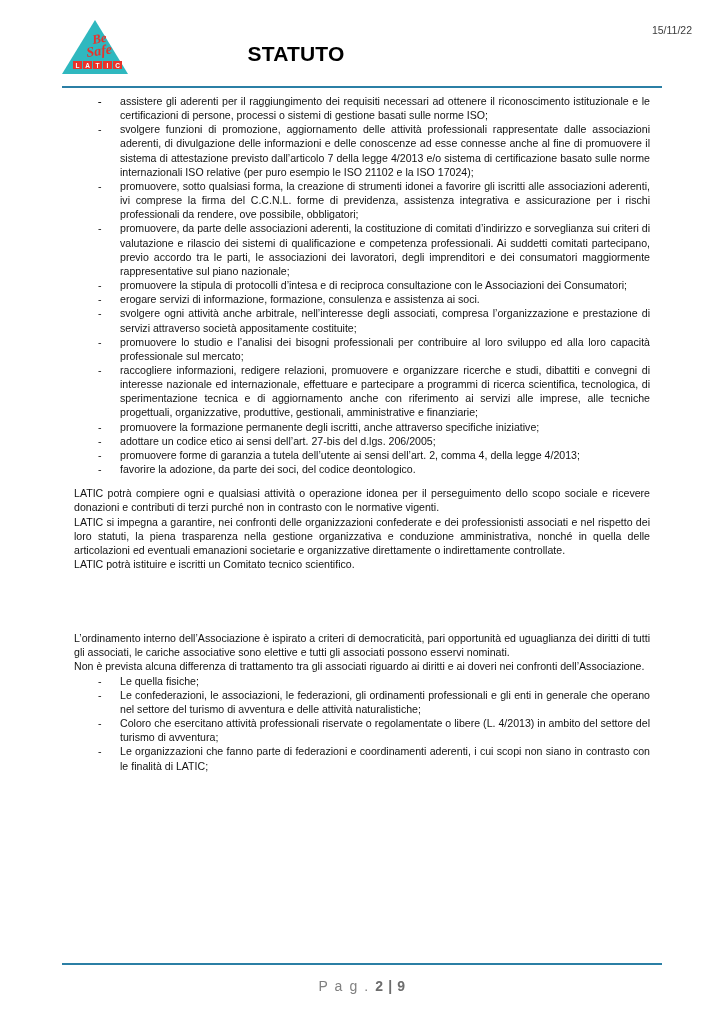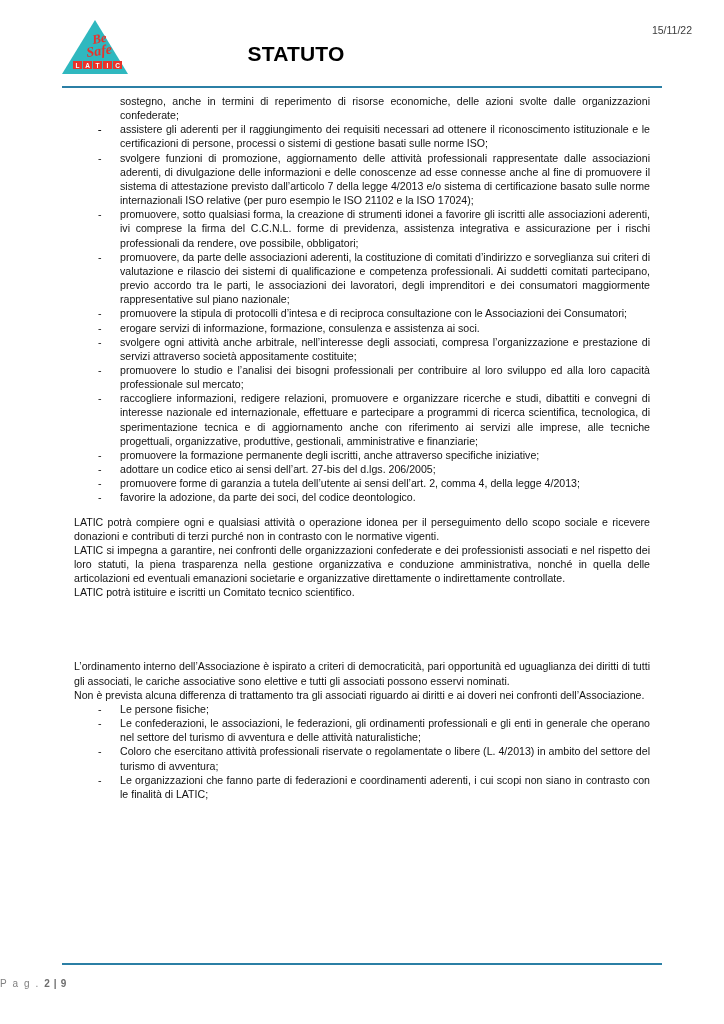--- a/index.html
+++ b/index.html
@@ -132,22 +132,22 @@
     top: 963px;
     width: 600px;
     height: 0;
     border-top: 2px solid #2b7fa5;
   }
   .footer-text {
     position: absolute;
     left: 0;
     top: 978px;
     width: 724px;
-    text-align: left;
-    font-size: 10px;
+    text-align: center;
+    font-size: 14px;
     color: #808080;
     letter-spacing: 1.6px;
   }
   .footer-text b { color: #6d6d6d; font-weight: bold; letter-spacing: 0.6px; }
 </style>
 </head>
 <body>
 
 <div class="page">
 
@@ -175,23 +175,20 @@
 
     <div class="doc-title">STATUTO</div>
     <div class="header-date">15/11/22</div>
     <div class="header-rule"></div>
   </div>
 
   <div class="content">
 
     <ul class="list">
       <li>
-        <span class="cont" style="padding-left:0">sostegno, anche in termini di reperimento di risorse economiche, delle azioni svolte dalle organizzazioni confederate;</span>
-      </li>
-      <li>
         <span class="dash">-</span>
       </li>
       <li>
         <span class="dash">-</span>
         <span>assistere gli aderenti per il raggiungimento dei requisiti necessari ad ottenere il riconoscimento istituzionale e le certificazioni di persone, processi o sistemi di gestione basati sulle norme ISO;</span>
       </li>
       <li>
         <span class="dash">-</span>
         <span>svolgere funzioni di promozione, aggiornamento delle attività professionali rappresentate dalle associazioni aderenti, di divulgazione delle informazioni e delle conoscenze ad esse connesse anche al fine di promuovere il sistema di attestazione previsto dall’articolo 7 della legge 4/2013 e/o sistema di certificazione basato sulle norme internazionali ISO relative (per puro esempio le ISO 21102 e la ISO 17024);</span>
       </li>
@@ -251,21 +248,21 @@
 
 
     <div style="height:26px"></div>
 
     <p class="para">L’ordinamento interno dell’Associazione è ispirato a criteri di democraticità, pari opportunità ed uguaglianza dei diritti di tutti gli associati, le cariche associative sono elettive e tutti gli associati possono esservi nominati.</p>
     <p class="para">Non è prevista alcuna differenza di trattamento tra gli associati riguardo ai diritti e ai doveri nei confronti dell’Associazione.</p>
 
     <ul class="list">
       <li>
         <span class="dash">-</span>
-        <span class="nojust">Le persone fisiche;</span>
+        <span class="nojust">Le quella fisiche;</span>
       </li>
       <li>
         <span class="dash">-</span>
         <span>Le confederazioni, le associazioni, le federazioni, gli ordinamenti professionali e gli enti in generale che operano nel settore del turismo di avventura e delle attività naturalistiche;</span>
       </li>
       <li>
         <span class="dash">-</span>
         <span>Coloro che esercitano attività professionali riservate o regolamentate o libere (L. 4/2013) in ambito del settore del turismo di avventura;</span>
       </li>
       <li>

